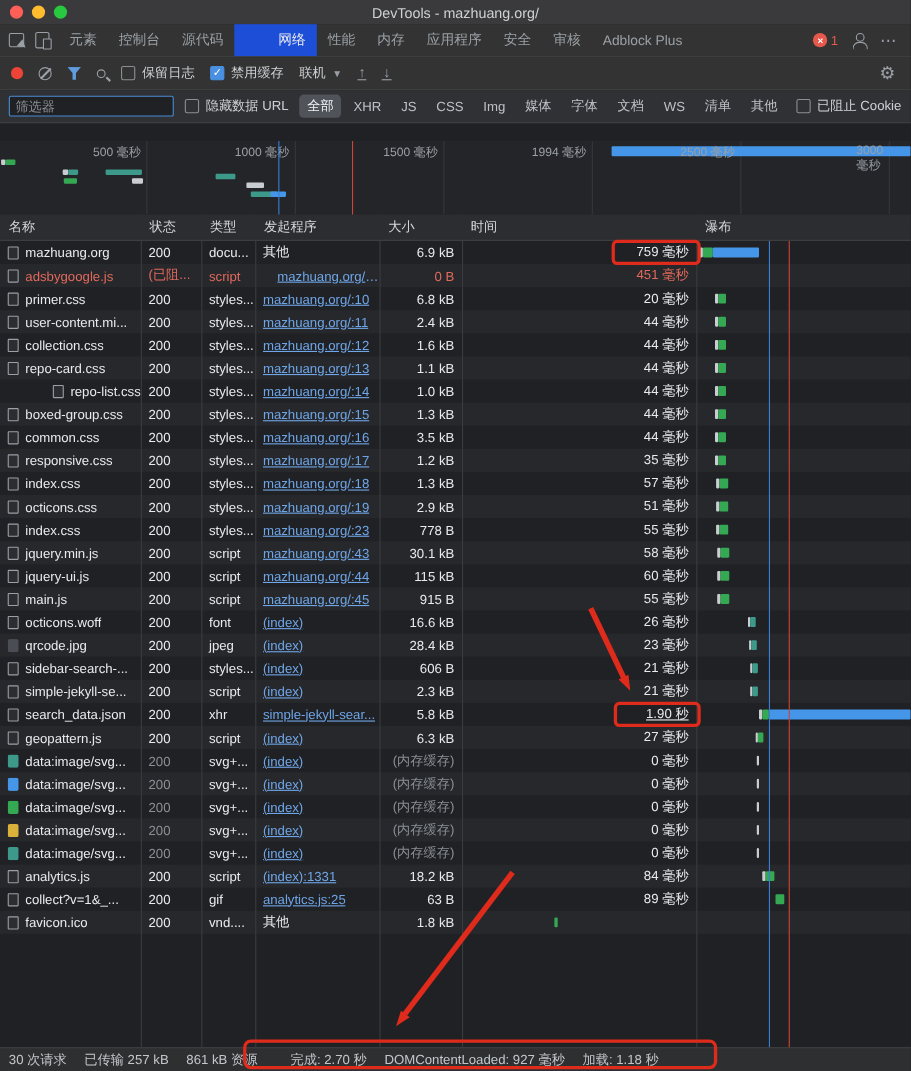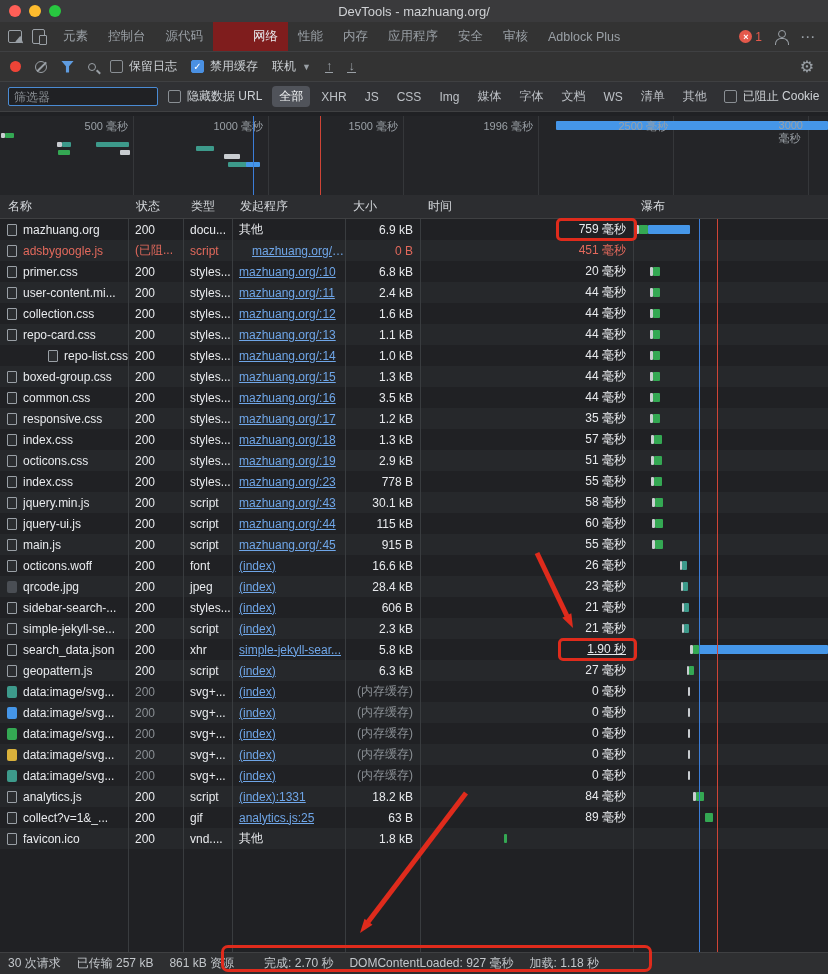--- a/index.html
+++ b/index.html
@@ -25,21 +25,21 @@
   .tb-icons { display:flex; align-items:center; gap:10px; padding:0 8px; }
   .insp-icon { width:14px; height:13px; border:1.5px solid #9aa0a6; border-radius:2px; position:relative; }
   .insp-icon::after { content:""; position:absolute; right:-3px; bottom:-3px;
     border-left:7px solid #9aa0a6; border-top:4px solid transparent; border-bottom:4px solid transparent;
     transform:rotate(40deg); }
   .dev-icon { width:13px; height:15px; border:1.5px solid #9aa0a6; border-radius:2px; position:relative; }
   .dev-icon::after { content:""; position:absolute; right:-3px; bottom:-2px; width:6px; height:8px;
     background:#333333; border:1.5px solid #9aa0a6; border-radius:1px; }
   .tab { padding:0 10px; display:flex; align-items:center; color:#9aa0a6; font-size:12.5px;
     cursor:default; white-space:nowrap; }
-  .tab.sel { background:#7f1d1d; color:#e8eaed;padding-left:40px; }
+  .tab.sel { background:#1d4ed8; color:#e8eaed;padding-left:40px; }
   .tb-right { margin-left:auto; display:flex; align-items:center; gap:12px; padding-right:12px; }
   .err-badge { display:flex; align-items:center; gap:3px; }
   .err-circ { width:13px; height:13px; border-radius:50%; background:#e4594b; color:#fff;
     font-size:9px; font-weight:bold; display:flex; align-items:center; justify-content:center; }
   .err-num { color:#e4594b; font-size:12px; }
   .person-icon { position:relative; width:14px; height:14px; }
   .person-icon::before { content:""; position:absolute; left:4px; top:0; width:6px; height:6px;
     border-radius:50%; border:1.5px solid #9aa0a6; }
   .person-icon::after { content:""; position:absolute; left:1px; bottom:-1px; width:12px; height:6px;
     border:1.5px solid #9aa0a6; border-bottom:none; border-radius:6px 6px 0 0; }
@@ -72,21 +72,21 @@
     background:#303134; border-bottom:1px solid #3f4042;
     display:flex; align-items:center; gap:10px; padding:0 8px; }
   .filter-input { width:150px; height:19px; background:#202124; border:1px solid #4a8bd4;
     border-radius:2px; color:#e8eaed; font-size:12px; padding:0 5px; outline:none;
     font-family:inherit; }
   .filter-input::placeholder { color:#8a8f94; }
   .pill-list { display:flex; align-items:center; gap:4px; }
   .pill { padding:2px 7px; border-radius:4px; color:#bdc1c6; white-space:nowrap; }
   .pill.sel { background:#50535a; color:#f1f3f4; }
   
-  .overview { position:absolute; top:116px; left:0; width:828px; height:83px;
+  .overview { position:absolute; top:128px; left:0; width:828px; height:83px;
     background:#242528; border-bottom:1px solid #3f4042; overflow:hidden; }
   .ov-grid { position:absolute; top:0; bottom:0; width:1px; background:#35373a; }
   .ov-tick { position:absolute; top:3px; transform:translateX(-100%); color:#9aa0a6;
     font-size:11px; padding-right:5px; z-index:3; }
   .ov-bar { position:absolute; border-radius:1px; z-index:2; }
   .ov-line { position:absolute; top:0; bottom:0; width:1px; z-index:4; }
   
   .table-area { position:absolute; top:195px; left:0; width:828px; height:757px; background:#202124; }
   .thead { display:flex; height:24px; background:#2c2d30; border-bottom:1px solid #3f4042;
     align-items:center; position:relative; z-index:5; }
@@ -206,21 +206,21 @@
 </div>
 
 <div class="overview">
     <div class="ov-grid" style="left: 133px;"></div>
     <div class="ov-tick" style="left: 133px;">500 毫秒</div>
     <div class="ov-grid" style="left: 268px;"></div>
     <div class="ov-tick" style="left: 268px;">1000 毫秒</div>
     <div class="ov-grid" style="left: 403px;"></div>
     <div class="ov-tick" style="left: 403px;">1500 毫秒</div>
     <div class="ov-grid" style="left: 538px;"></div>
-    <div class="ov-tick" style="left: 538px;">1996 毫秒</div>
+    <div class="ov-tick" style="left: 538px;">1994 毫秒</div>
     <div class="ov-grid" style="left: 673px;"></div>
     <div class="ov-tick" style="left: 673px;">2500 毫秒</div>
     <div class="ov-grid" style="left: 808px;"></div>
     <div class="ov-tick" style="left: 808px;">3000 毫秒</div>
     <div class="ov-bar" style="left: 556px; top: 5px; width: 272px; height: 9px; background: rgb(69, 150, 232);"></div>
     <div class="ov-bar" style="left: 1px; top: 17px; width: 4px; height: 5px; background: rgb(201, 205, 209);"></div>
     <div class="ov-bar" style="left: 5px; top: 17px; width: 9px; height: 5px; background: rgb(52, 168, 83);"></div>
     <div class="ov-bar" style="left: 57px; top: 26px; width: 5px; height: 5px; background: rgb(201, 205, 209);"></div>
     <div class="ov-bar" style="left: 62px; top: 26px; width: 9px; height: 5px; background: rgb(61, 154, 139);"></div>
     <div class="ov-bar" style="left: 96px; top: 26px; width: 33px; height: 5px; background: rgb(61, 154, 139);"></div>

